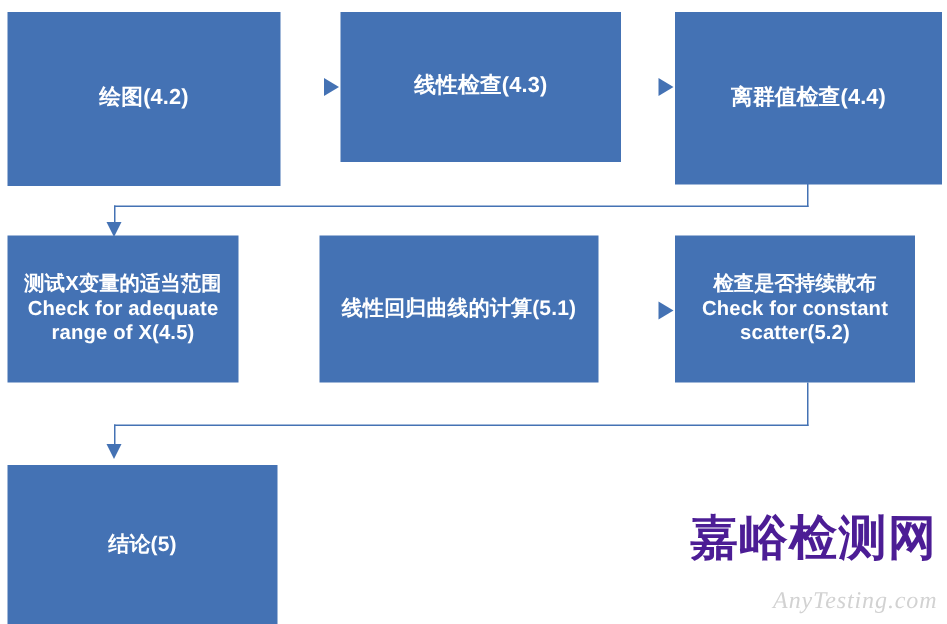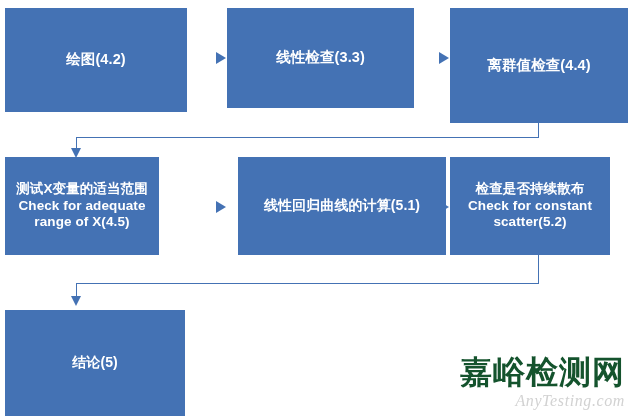--- a/index.html
+++ b/index.html
@@ -25,27 +25,27 @@
     align-items: center;
     justify-content: center;
     text-align: center;
     line-height: 1.22;
     box-sizing: border-box;
     padding: 2px 6px;
     letter-spacing: 0.1px;
   }
 
   
-  .n-r1c1 { left: 5px;   top: 8px;   width: 182px; height: 104px; font-size: 14.5px; }
+  .n-r1c1 { left: 5px;   top: 8px;   width: 182px; height: 116px; font-size: 14.5px; }
   .n-r1c2 { left: 227px; top: 8px;   width: 187px; height: 100px; font-size: 14.5px; }
   .n-r1c3 { left: 450px; top: 8px;   width: 178px; height: 115px; font-size: 14.5px; }
 
   
   .n-r2c1 { left: 5px;   top: 157px; width: 154px; height: 98px;  font-size: 13.5px; }
-  .n-r2c2 { left: 238px; top: 157px; width: 208px; height: 98px;  font-size: 14px;   }
+  .n-r2c2 { left: 213px; top: 157px; width: 186px; height: 98px;  font-size: 14px;   }
   .n-r2c3 { left: 450px; top: 157px; width: 160px; height: 98px;  font-size: 13.5px; }
 
   
   .n-r3c1 { left: 5px;   top: 310px; width: 180px; height: 106px; font-size: 14px; }
 
   .node-text { display: block; width: 100%; }
 
   
   .h-arrow {
     position: absolute;
@@ -113,52 +113,52 @@
     right: 6px;
     bottom: 6px;
     text-align: right;
     user-select: none;
     pointer-events: none;
   }
   #watermark .wm-cn {
     font-family: "DejaVu Sans", "Liberation Sans", sans-serif;
     font-size: 32px;
     font-weight: bold;
-    color: #14532d;
+    color: #4c1d95;
     letter-spacing: 1px;
     line-height: 1;
     display: block;
   }
   #watermark .wm-en {
     font-family: "Liberation Serif", "DejaVu Serif", serif;
     font-style: italic;
     font-size: 16px;
     color: #D2D2D2;
     letter-spacing: 0.6px;
     line-height: 1.1;
     display: block;
-    margin-top: 4px;
+    margin-top: 18px;
   }
 </style>
 </head>
 <body>
 
 <div id="canvas">
 
   <div class="node n-r1c1">
     <span class="node-text">绘图(4.2)</span>
   </div>
 
   <div class="h-arrow ha-r1a">
     <span class="shaft"></span>
     <span class="head"></span>
   </div>
 
   <div class="node n-r1c2">
-    <span class="node-text">线性检查(3.3)</span>
+    <span class="node-text">线性检查(4.3)</span>
   </div>
 
   <div class="h-arrow ha-r1b">
     <span class="shaft"></span>
     <span class="head"></span>
   </div>
 
   <div class="node n-r1c3">
     <span class="node-text">离群值检查(4.4)</span>
   </div>

